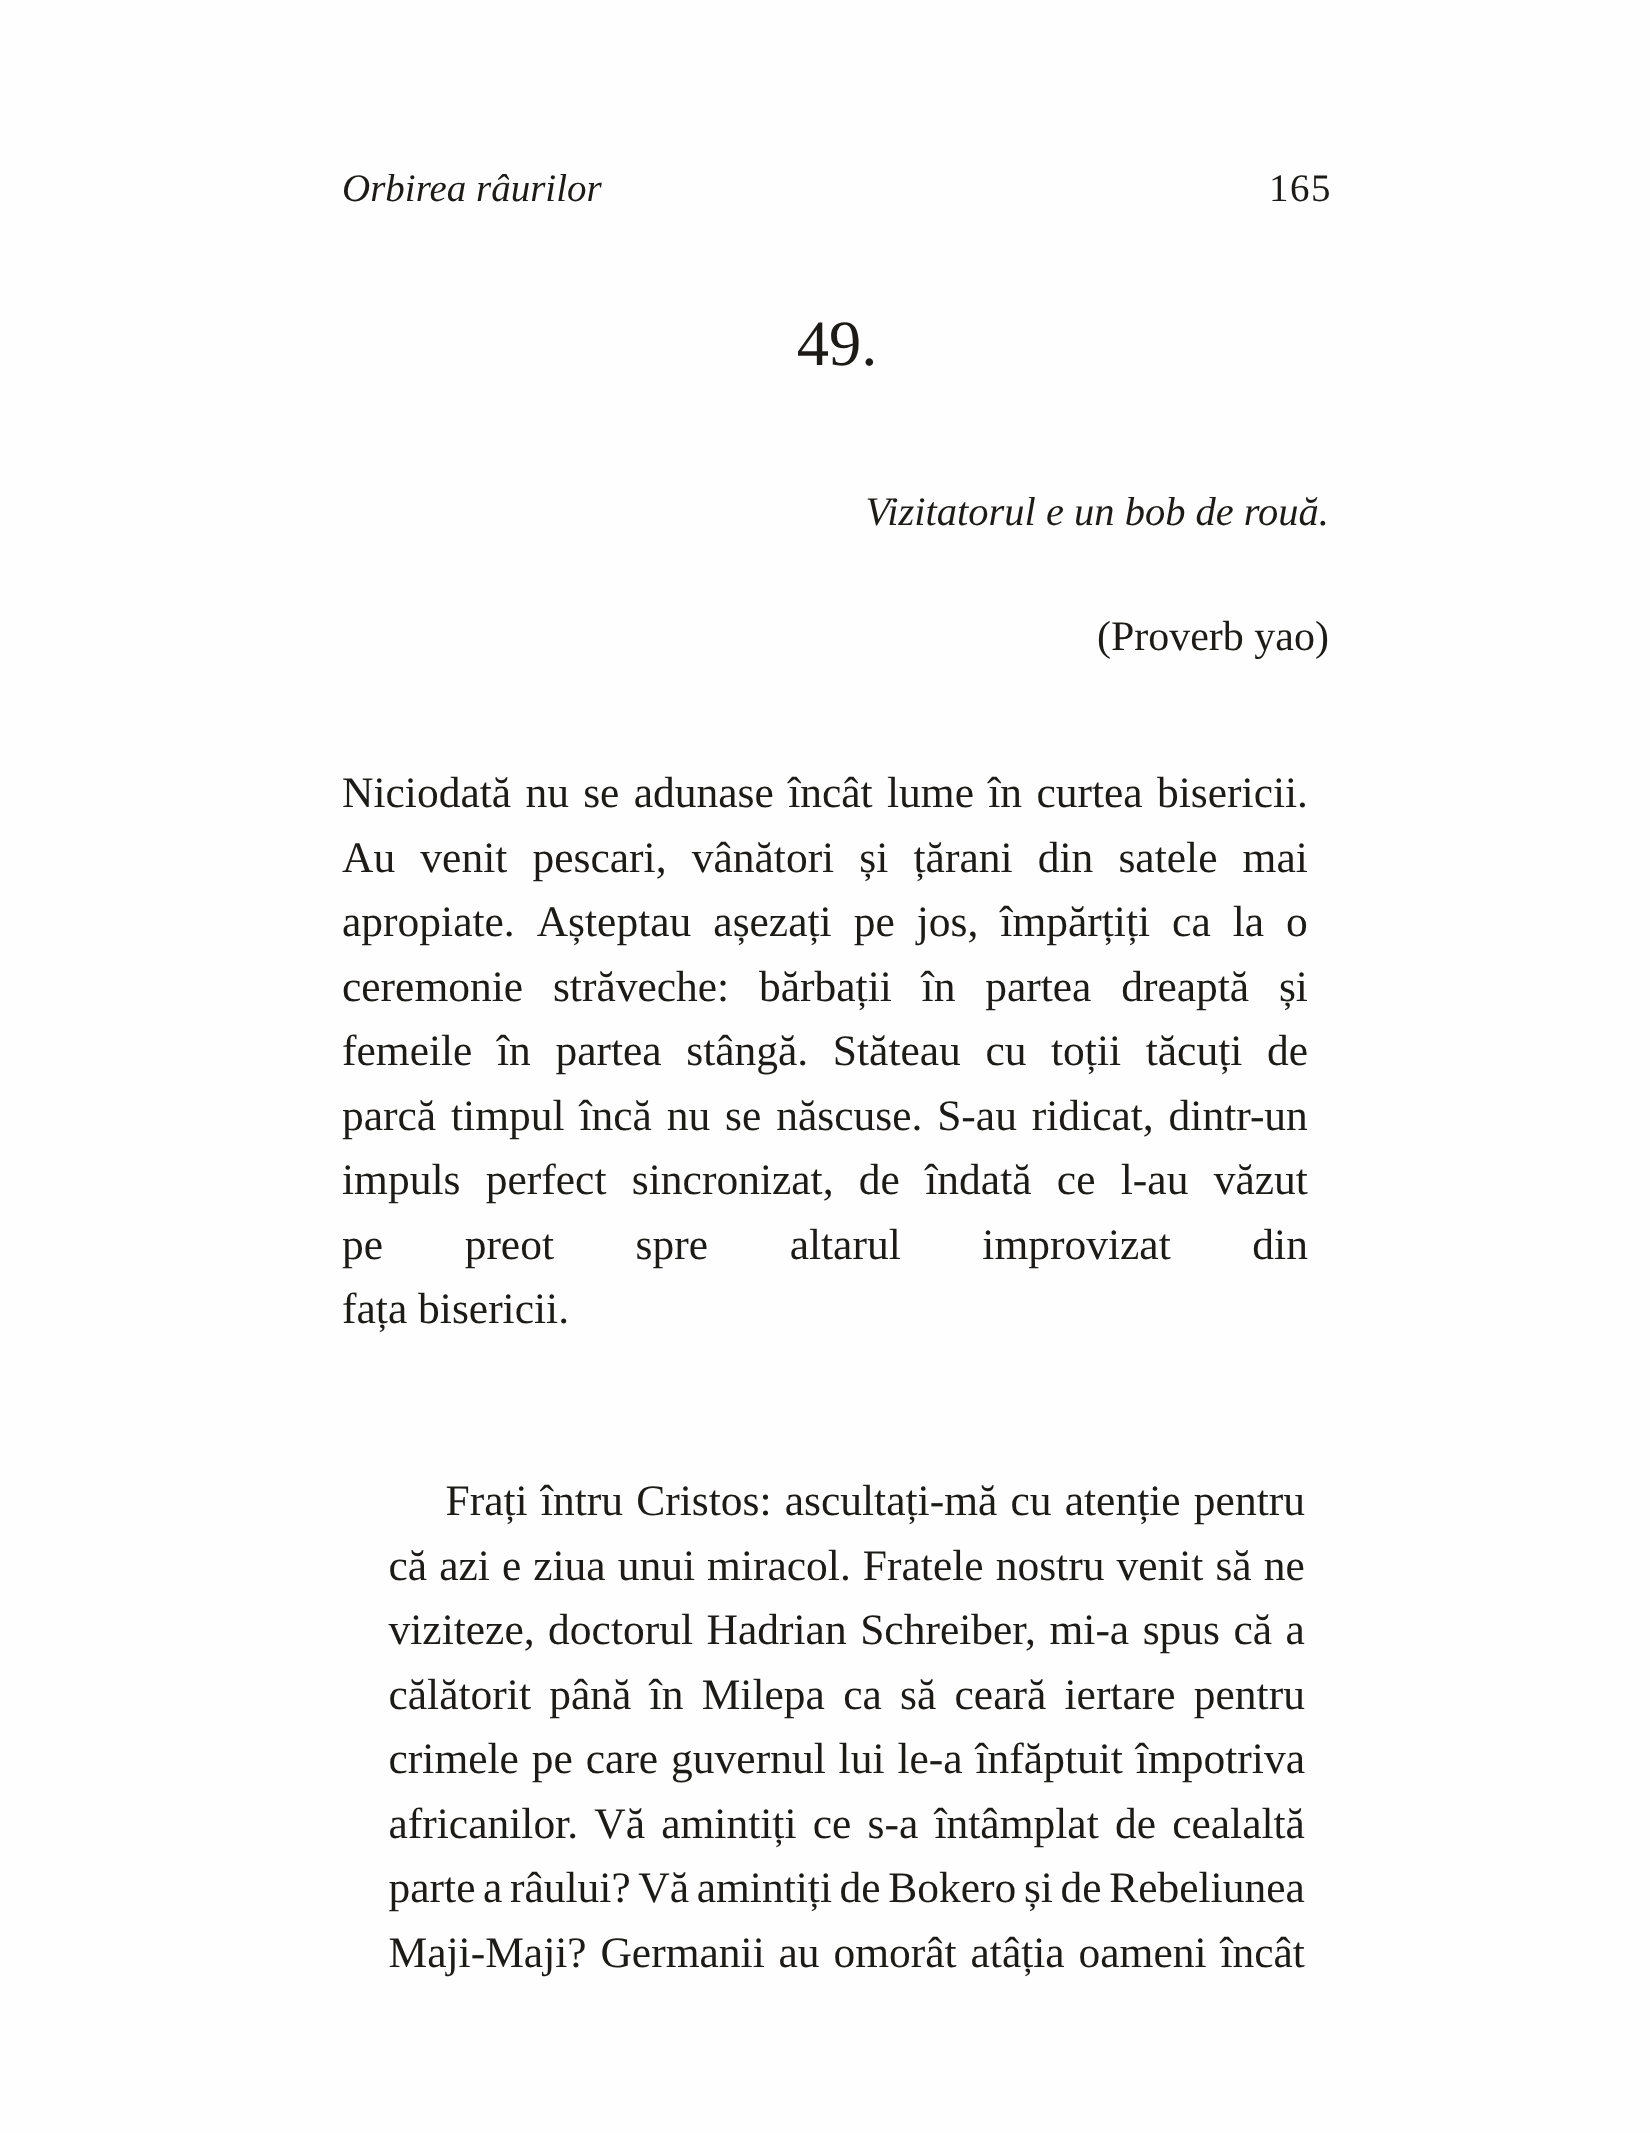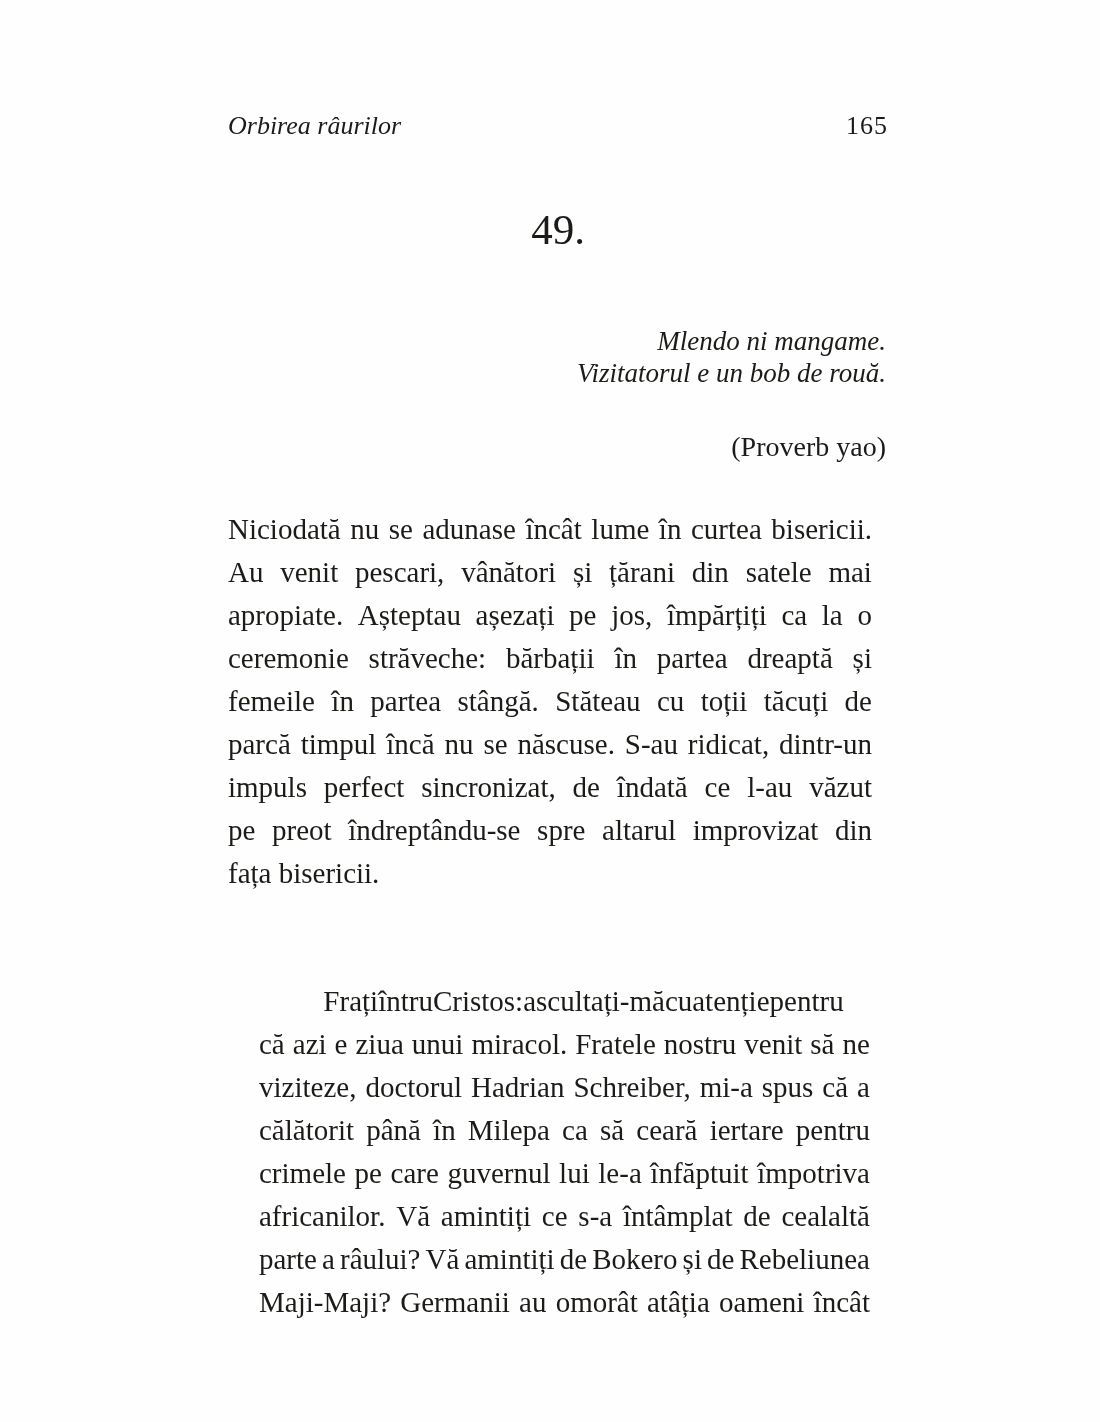--- a/index.html
+++ b/index.html
@@ -34,58 +34,57 @@
     font-size:43px;line-height:50px;
   }
   
   .epigraph{
     position:absolute;right:230px;top:326px;
     text-align:right;
     font-style:italic;
     font-size:27px;line-height:31.5px;
   }
   .attribution{
-    position:absolute;right:230px;top:430px;
+    position:absolute;right:230px;top:408px;
     text-align:right;
     font-size:28px;line-height:34px;
   }
   
   .para{
     position:absolute;
     font-size:29px;line-height:43px;
   }
   .para1{left:228px;top:508px;width:644px;}
   .para2{left:259px;top:980px;width:611px;}
   .body-line{
     display:flex;justify-content:space-between;
     height:43px;white-space:nowrap;
   }
   .body-line.no-stretch{display:block;}
-  .para2 .body-line:first-child{padding-left:38px;justify-content:center;}
+  .para2 .body-line:first-child{padding-left:38px;}
   
   .section-heading{
     position:absolute;left:297px;top:912px;
     font-size:29px;line-height:36px;
     font-weight:bold;font-style:italic;
   }
 </style>
 </head>
 <body>
 
 <div class="page">
 
   <div class="header">
     <span class="running-title">Orbirea râurilor</span>
     <span class="page-number">165</span>
   </div>
 
   <div class="chapter-number">49.</div>
 
   <div class="epigraph">
-      <div class="epigraph-line no-stretch">Mlendo ni mangame.</div>
       <div class="epigraph-line no-stretch">Vizitatorul e un bob de rouă.</div>
     </div>
 
   <div class="attribution">(Proverb yao)</div>
 
   <div class="para para1">
       <div class="body-line">
         <span>Niciodată</span>
         <span>nu</span>
         <span>se</span>
@@ -155,21 +154,20 @@
         <span>sincronizat,</span>
         <span>de</span>
         <span>îndată</span>
         <span>ce</span>
         <span>l-au</span>
         <span>văzut</span>
       </div>
       <div class="body-line">
         <span>pe</span>
         <span>preot</span>
-        <span>îndreptându-se</span>
         <span>spre</span>
         <span>altarul</span>
         <span>improvizat</span>
         <span>din</span>
       </div>
       <div class="body-line no-stretch">fața bisericii.</div>
     </div>
 
 
   <div class="para para2">

